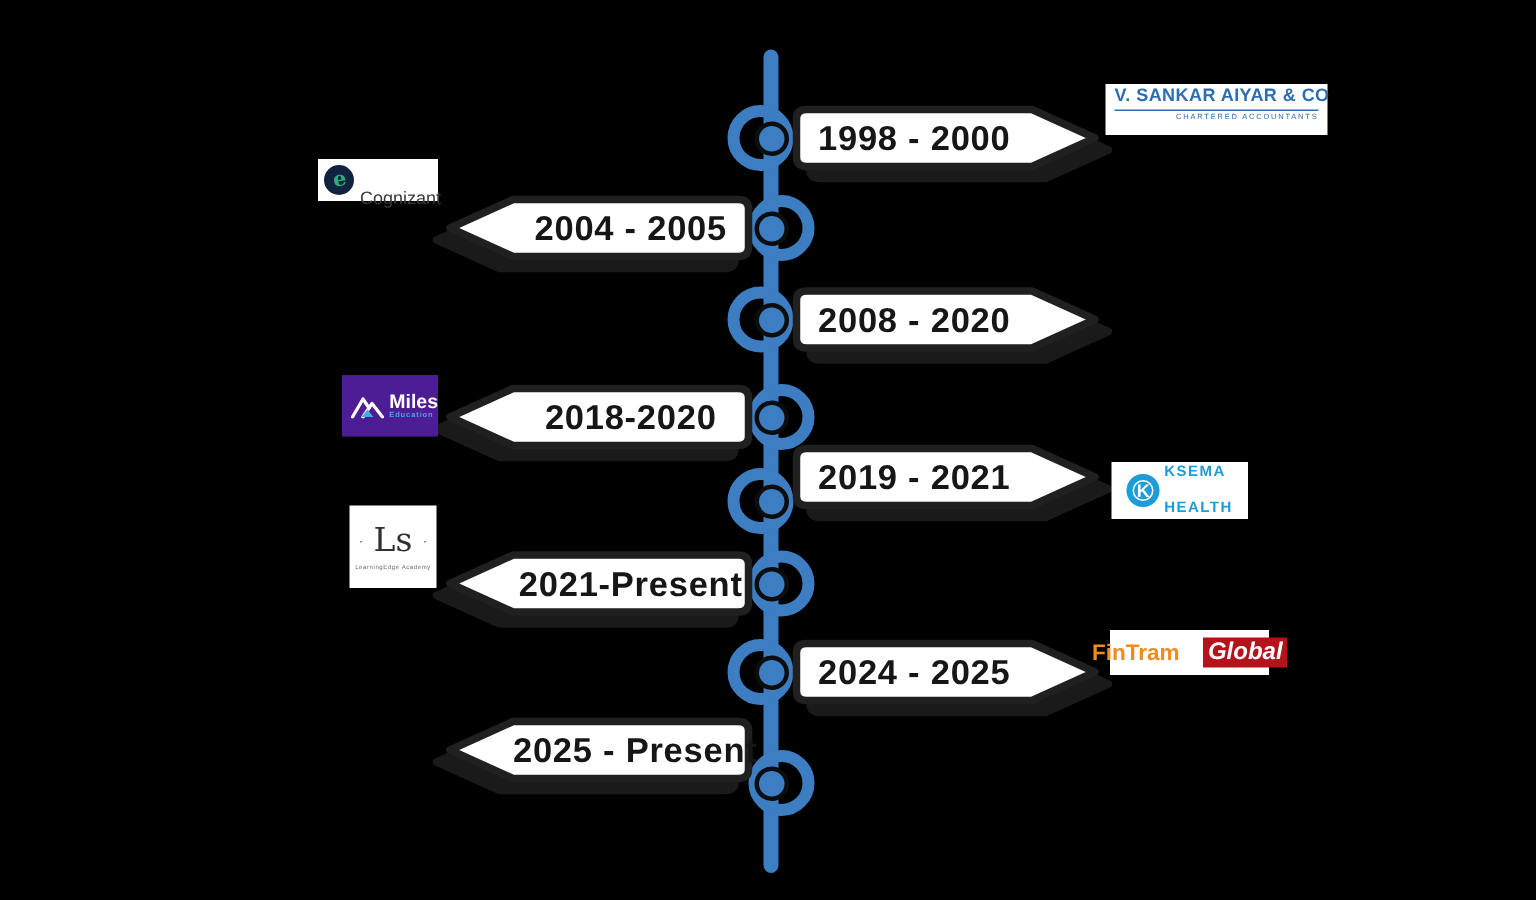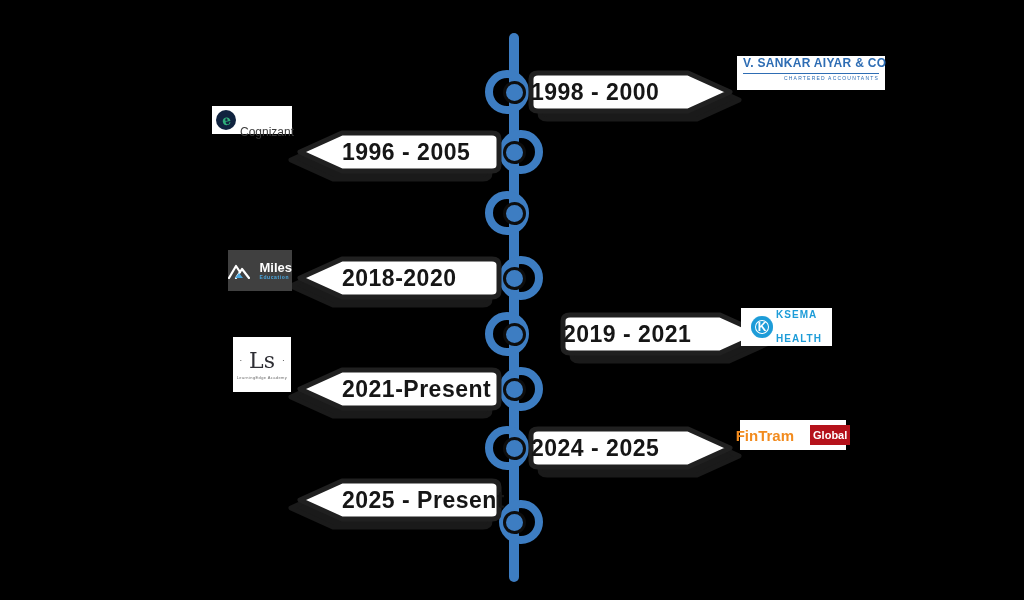--- a/index.html
+++ b/index.html
@@ -27,21 +27,21 @@
   .node.ring-right .ring{left:-15px;}
   .node .dot{
     position:absolute;left:-11.5px;top:-11.5px;width:17px;height:17px;
     background:var(--blue);border:3px solid #0d0d0d;border-radius:50%;
   }
   
   .banner{position:absolute;width:216px;height:52px;}
   .banner svg{position:absolute;left:0;top:0;overflow:visible;}
   .banner .banner-label{
     position:absolute;top:3px;height:38px;line-height:38px;width:157px;
-    font-size:23px;font-weight:600;color:#161616;
+    text-align:center;font-size:23px;font-weight:600;color:#161616;
     letter-spacing:.5px;white-space:nowrap;
   }
   .banner.right .banner-label{left:3px;}
   .banner.left  .banner-label{left:52px;}
   
   .logo{position:absolute;}
   .logo-box{background:#fff;width:100%;height:100%;box-sizing:border-box;}
 
   .vsankar{left:737px;top:56px;width:148px;height:34px;}
   .vsankar .logo-box{padding:0 6px 2px 6px;}
@@ -52,21 +52,21 @@
   .cognizant{left:212px;top:106px;width:80px;height:28px;}
   .cognizant .logo-box{display:flex;align-items:center;gap:4px;padding:0 4px;}
   .cog-circle{
     width:20px;height:20px;border-radius:50%;background:#10233f;flex:0 0 auto;
     display:flex;align-items:center;justify-content:center;
   }
   .cog-e{color:#2fae7a;font-family:"DejaVu Serif",serif;font-weight:bold;font-size:14px;line-height:1;transform:rotate(-8deg);}
   .cog-name{color:#3a3a3a;font-size:12px;font-weight:500;margin-top:24px;}
 
   .miles{left:228px;top:250px;width:64px;height:41px;}
-  .miles .logo-box{background:#404040;display:flex;align-items:center;justify-content:space-between;gap:3px;}
+  .miles .logo-box{background:#4c1d95;display:flex;align-items:center;justify-content:flex-end;gap:3px;}
   .miles-text{display:flex;flex-direction:column;line-height:1;}
   .miles-name{color:#fff;font-weight:bold;font-size:13px;}
   .miles-caption{color:#4aa8e0;font-size:5px;font-weight:bold;letter-spacing:.6px;margin-top:1px;}
 
   .ksema{left:741px;top:308px;width:91px;height:38px;}
   .ksema .logo-box{display:flex;align-items:center;justify-content:center;gap:3px;}
   .ksema-circle{
     width:22px;height:22px;border-radius:50%;background:#1d9cd8;flex:0 0 auto;
     color:#fff;font-weight:bold;font-size:12px;display:flex;align-items:center;justify-content:center;
     box-shadow:inset 0 0 0 4px #1d9cd8, inset 0 0 0 5px #fff;
@@ -78,21 +78,21 @@
   .ls{left:233px;top:337px;width:58px;height:55px;}
   .ls .logo-box{display:flex;flex-direction:column;align-items:center;justify-content:center;}
   .ls-row{display:flex;align-items:center;gap:7px;color:#3a3a3a;}
   .ls-dot{font-size:8px;line-height:1;}
   .ls-monogram{font-family:"DejaVu Serif",serif;font-size:22px;color:#2f2f35;line-height:1;}
   .ls-caption{font-size:4px;color:#6a6a6a;letter-spacing:.4px;margin-top:3px;white-space:nowrap;}
 
   .fintram{left:740px;top:420px;width:106px;height:30px;}
   .fintram .logo-box{display:flex;align-items:center;justify-content:center;gap:16px;}
   .ft-part1{color:#f28b1e;font-weight:bold;font-size:15px;}
-  .ft-part2{color:#fff;background:#b5121b;font-weight:bold;font-size:11px;padding:0 3px;line-height:20px;}
+  .ft-part2{color:#fff;background:#b5121b;font-weight:bold;font-size:16px;padding:0 3px;line-height:20px;font-style:italic;}
 </style>
 </head>
 <body>
 
 <div class="canvas">
 
   <div class="spine"></div>
 
   <div class="node ring-left" style="left:514px;top:92px;">
       <div class="ring"></div>
@@ -128,43 +128,50 @@
     </div>
 
   <div class="banner right" style="left:528px;top:70px;">
     <svg width="216" height="52" viewBox="0 0 216 52">
       <path d="M 10,3 L 160,3 L 202,22 L 160,41 L 10,41 Q 3,41 3,35 L 3,9 Q 3,3 10,3 Z" transform="translate(9,8)" fill="#1a1a1a" stroke="#1a1a1a" stroke-width="5" stroke-linejoin="round"></path>
       <path d="M 10,3 L 160,3 L 202,22 L 160,41 L 10,41 Q 3,41 3,35 L 3,9 Q 3,3 10,3 Z" fill="#ffffff" stroke="#202020" stroke-width="5" stroke-linejoin="round"></path>
     </svg>
     <span class="banner-label">1998 - 2000</span>
   </div>
 
-
-  <div class="banner right" style="left:528px;top:312px;margin-left:32px;">
+  <div class="banner right" style="left:528px;top:191px;">
+    <svg width="216" height="52" viewBox="0 0 216 52">
+      <path d="M 10,3 L 160,3 L 202,22 L 160,41 L 10,41 Q 3,41 3,35 L 3,9 Q 3,3 10,3 Z" transform="translate(9,8)" fill="#1a1a1a" stroke="#1a1a1a" stroke-width="5" stroke-linejoin="round"></path>
+      <path d="M 10,3 L 160,3 L 202,22 L 160,41 L 10,41 Q 3,41 3,35 L 3,9 Q 3,3 10,3 Z" fill="#ffffff" stroke="#202020" stroke-width="5" stroke-linejoin="round"></path>
+    </svg>
+    <span class="banner-label">2008 - 2020</span>
+  </div>
+
+  <div class="banner right" style="left:528px;top:296px;">
     <svg width="216" height="52" viewBox="0 0 216 52">
       <path d="M 10,3 L 160,3 L 202,22 L 160,41 L 10,41 Q 3,41 3,35 L 3,9 Q 3,3 10,3 Z" transform="translate(9,8)" fill="#1a1a1a" stroke="#1a1a1a" stroke-width="5" stroke-linejoin="round"></path>
       <path d="M 10,3 L 160,3 L 202,22 L 160,41 L 10,41 Q 3,41 3,35 L 3,9 Q 3,3 10,3 Z" fill="#ffffff" stroke="#202020" stroke-width="5" stroke-linejoin="round"></path>
     </svg>
     <span class="banner-label">2019 - 2021</span>
   </div>
 
   <div class="banner right" style="left:528px;top:426px;">
     <svg width="216" height="52" viewBox="0 0 216 52">
       <path d="M 10,3 L 160,3 L 202,22 L 160,41 L 10,41 Q 3,41 3,35 L 3,9 Q 3,3 10,3 Z" transform="translate(9,8)" fill="#1a1a1a" stroke="#1a1a1a" stroke-width="5" stroke-linejoin="round"></path>
       <path d="M 10,3 L 160,3 L 202,22 L 160,41 L 10,41 Q 3,41 3,35 L 3,9 Q 3,3 10,3 Z" fill="#ffffff" stroke="#202020" stroke-width="5" stroke-linejoin="round"></path>
     </svg>
     <span class="banner-label">2024 - 2025</span>
   </div>
 
   <div class="banner left" style="left:290px;top:130px;">
     <svg width="216" height="52" viewBox="0 0 216 52">
       <path d="M 202,3 L 52,3 L 10,22 L 52,41 L 202,41 Q 209,41 209,35 L 209,9 Q 209,3 202,3 Z" transform="translate(-9,8)" fill="#1a1a1a" stroke="#1a1a1a" stroke-width="5" stroke-linejoin="round"></path>
       <path d="M 202,3 L 52,3 L 10,22 L 52,41 L 202,41 Q 209,41 209,35 L 209,9 Q 209,3 202,3 Z" fill="#ffffff" stroke="#202020" stroke-width="5" stroke-linejoin="round"></path>
     </svg>
-    <span class="banner-label">1996 - 2005</span>
+    <span class="banner-label">2004 - 2005</span>
   </div>
 
   <div class="banner left" style="left:290px;top:256px;">
     <svg width="216" height="52" viewBox="0 0 216 52">
       <path d="M 202,3 L 52,3 L 10,22 L 52,41 L 202,41 Q 209,41 209,35 L 209,9 Q 209,3 202,3 Z" transform="translate(-9,8)" fill="#1a1a1a" stroke="#1a1a1a" stroke-width="5" stroke-linejoin="round"></path>
       <path d="M 202,3 L 52,3 L 10,22 L 52,41 L 202,41 Q 209,41 209,35 L 209,9 Q 209,3 202,3 Z" fill="#ffffff" stroke="#202020" stroke-width="5" stroke-linejoin="round"></path>
     </svg>
     <span class="banner-label">2018-2020</span>
   </div>
 

